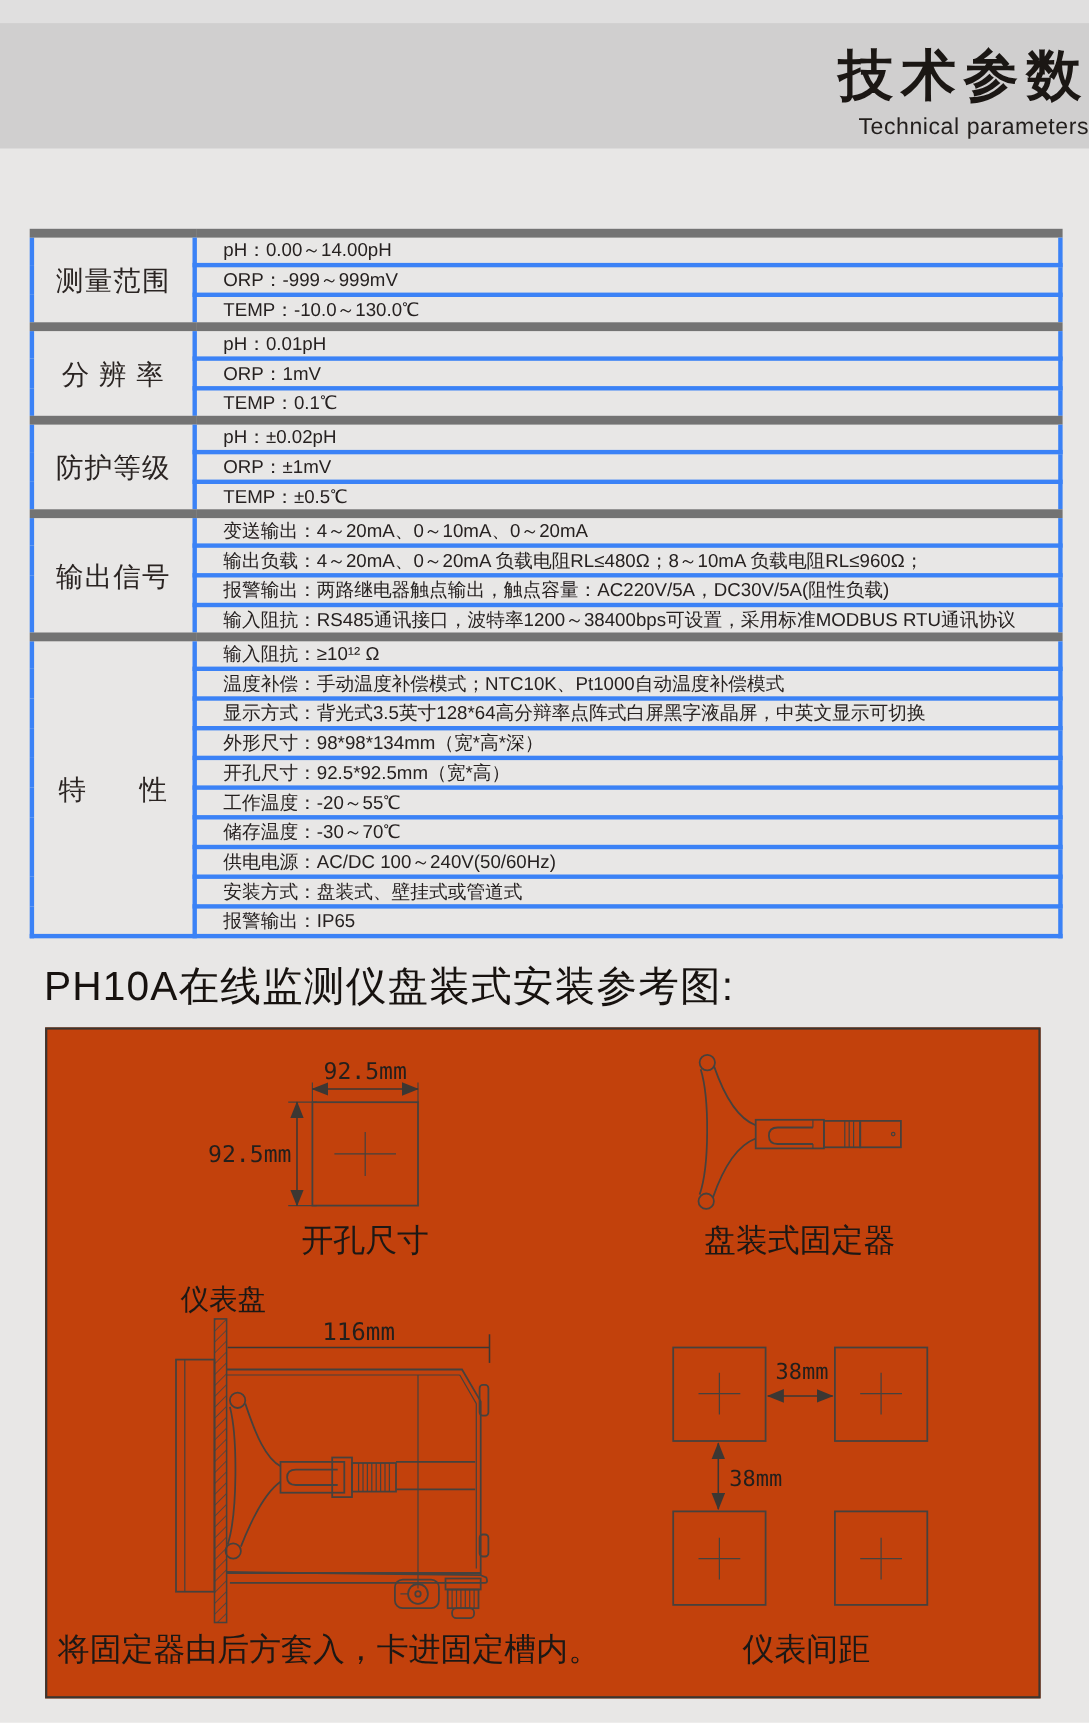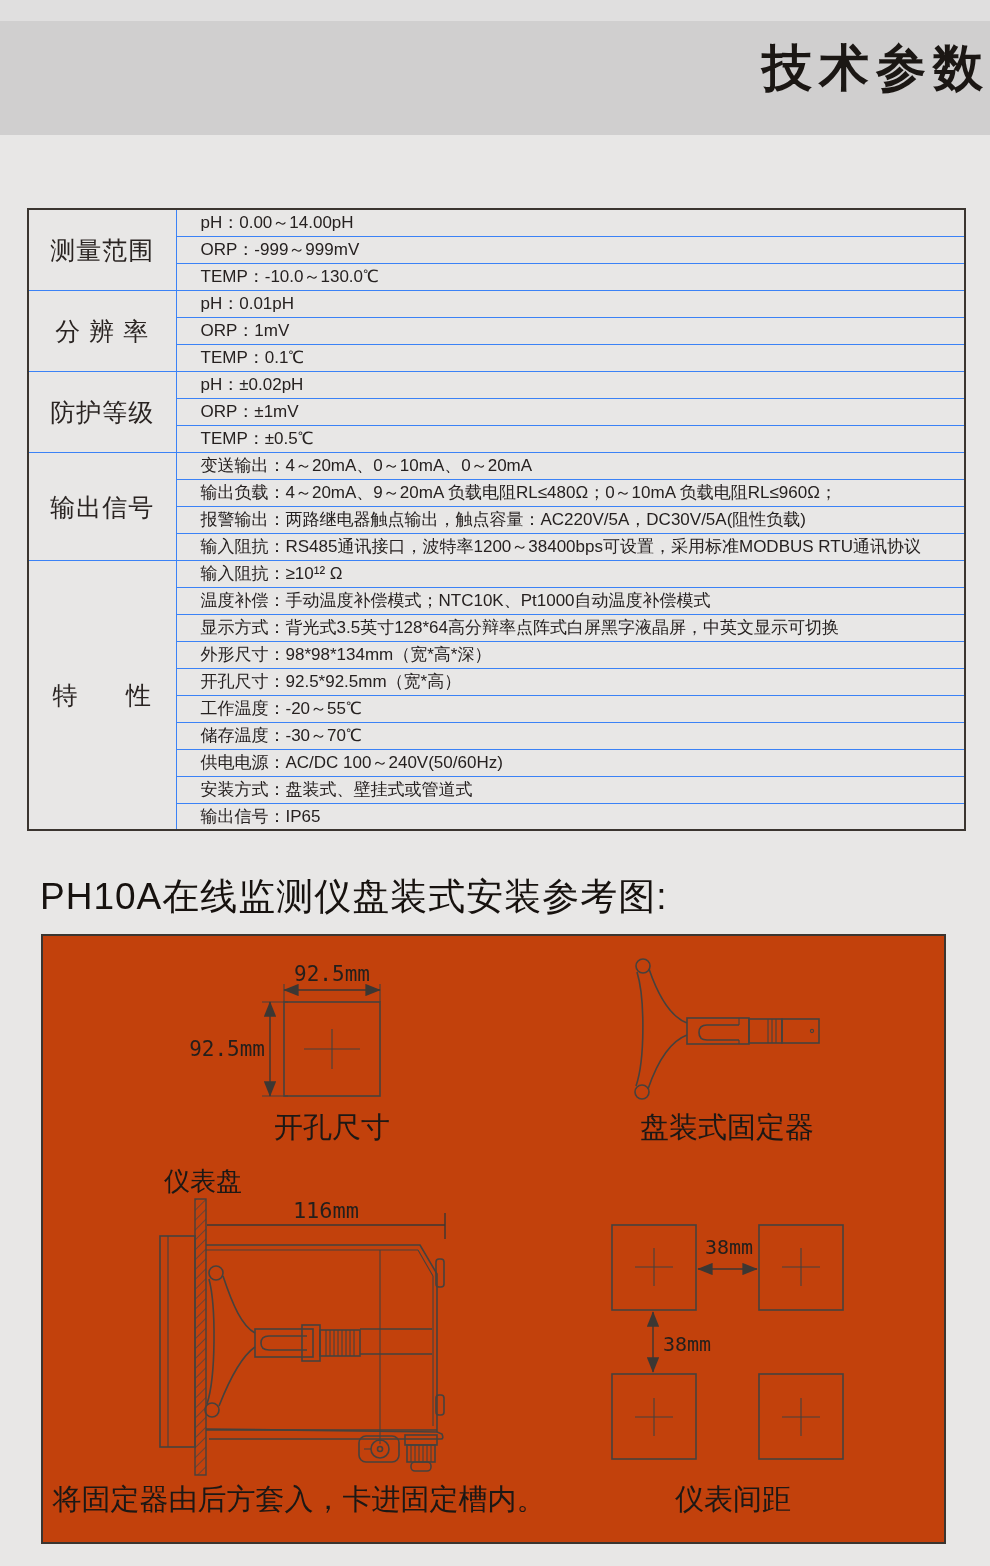--- a/index.html
+++ b/index.html
@@ -7,22 +7,22 @@
         font-family:"Liberation Sans",sans-serif;color:#242020;overflow:hidden;}
   .top-strip{position:absolute;top:0;left:0;width:990px;height:21px;background:#e0dfdf;}
   .band{position:absolute;top:21px;left:0;width:990px;height:114px;background:#d0cfcf;text-align:right;}
   .band h1{margin:14px 0 0 0;font-size:50px;font-weight:700;letter-spacing:7px;color:#1b1714;}
   .band .subtitle{margin-top:2px;font-size:21px;letter-spacing:0.5px;color:#221e1c;}
 
   table.spec{position:absolute;left:27px;top:208px;width:939px;table-layout:fixed;
              border-collapse:collapse;border:2px solid #3b3530;}
   table.spec col.c1{width:148px;}
   table.spec tr{height:27px;}
-  table.spec td{border:1px solid #3b82f6;vertical-align:middle;overflow:hidden;}
-  table.spec td.gtop{border-top:1px solid #737373;}
+  table.spec td{border:4px solid #3b82f6;vertical-align:middle;overflow:hidden;}
+  table.spec td.gtop{border-top:8px solid #737373;}
   td.lbl{vertical-align:top;text-align:center;padding-top:3px;font-size:25px;
          font-weight:500;letter-spacing:1px;white-space:pre;color:#2a2422;}
   td.val{font-size:17px;font-weight:500;padding:0 6px 0 24px;white-space:nowrap;color:#262120;}
 
   .section-heading{position:absolute;left:40px;top:872px;margin:0;font-size:37px;
                    font-weight:500;letter-spacing:1px;color:#17120f;}
 
   .diagram-box{position:absolute;left:41px;top:934px;width:901px;height:606px;
                border:2px solid #3b3530;background:#c2410c;}
   .diagram-box svg{display:block;}
@@ -33,20 +33,21 @@
   text.mono{font-family:"DejaVu Sans Mono",monospace;fill:#231f1c;}
 </style>
 </head>
 <body>
 
 <div class="page">
   <div class="top-strip"></div>
 
   <header class="band">
     <h1>技术参数</h1>
+    <div class="subtitle">Technical parameters</div>
   </header>
 
   <table class="spec">
     <colgroup>
         <col class="c1">
         <col>
       </colgroup>
     <tbody>
       <tr>
         <td class="lbl gtop" rowspan="3">测量范围</td>
@@ -79,21 +80,21 @@
         </tr>
       <tr>
           <td class="val">TEMP：±0.5℃</td>
         </tr>
 
       <tr>
         <td class="lbl gtop" rowspan="4">输出信号</td>
         <td class="val gtop">变送输出：4～20mA、0～10mA、0～20mA</td>
       </tr>
       <tr>
-          <td class="val">输出负载：4～20mA、9～20mA 负载电阻RL≤480Ω；0～10mA 负载电阻RL≤960Ω；</td>
+          <td class="val">输出负载：4～20mA、0～20mA 负载电阻RL≤480Ω；8～10mA 负载电阻RL≤960Ω；</td>
         </tr>
       <tr>
           <td class="val">报警输出：两路继电器触点输出，触点容量：AC220V/5A，DC30V/5A(阻性负载)</td>
         </tr>
       <tr>
           <td class="val">输入阻抗：RS485通讯接口，波特率1200～38400bps可设置，采用标准MODBUS RTU通讯协议</td>
         </tr>
 
       <tr>
         <td class="lbl gtop" rowspan="10">特      性</td>
@@ -117,21 +118,21 @@
       <tr>
           <td class="val">储存温度：-30～70℃</td>
         </tr>
       <tr>
           <td class="val">供电电源：AC/DC 100～240V(50/60Hz)</td>
         </tr>
       <tr>
           <td class="val">安装方式：盘装式、壁挂式或管道式</td>
         </tr>
       <tr>
-          <td class="val">输出信号：IP65</td>
+          <td class="val">报警输出：IP65</td>
         </tr>
     </tbody>
   </table>
 
   <h2 class="section-heading">PH10A在线监测仪盘装式安装参考图:</h2>
 
   <div class="diagram-box">
     <svg width="897" height="602" viewBox="0 0 897 602">
       <defs>
         <marker id="arr" viewBox="0 0 10 8" refX="9.5" refY="4" markerWidth="11" markerHeight="9" orient="auto-start-reverse">

